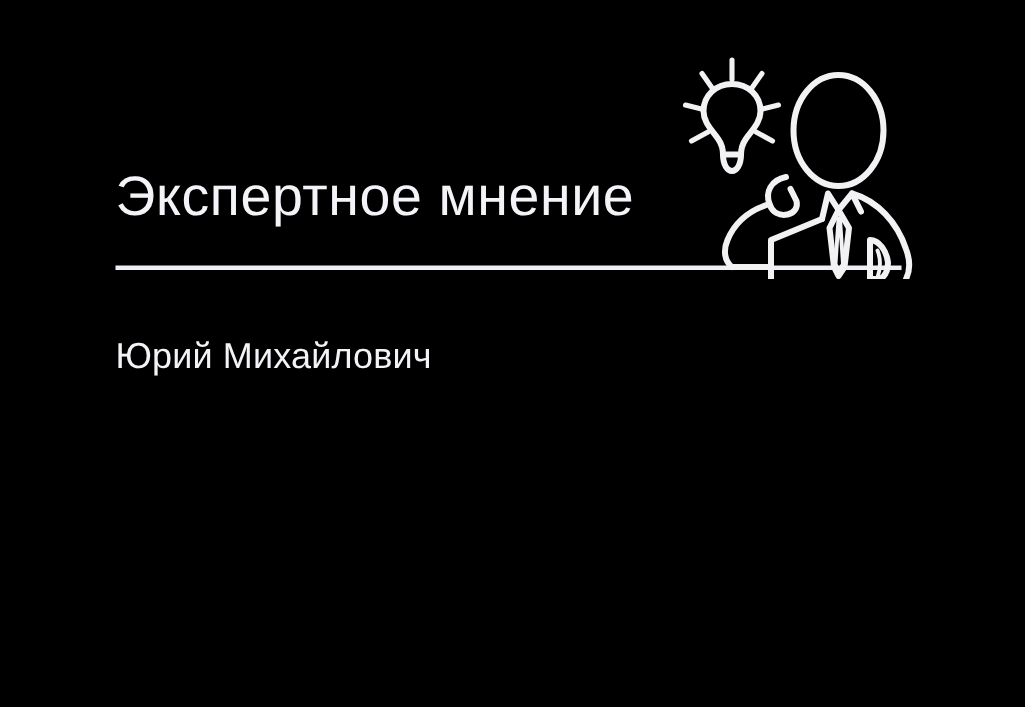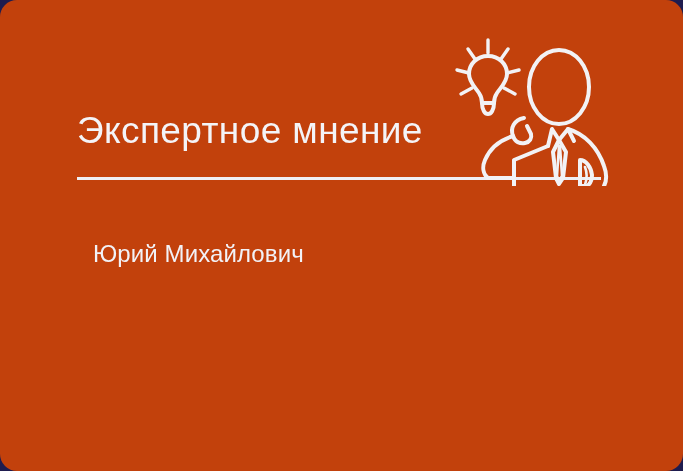--- a/index.html
+++ b/index.html
@@ -9,23 +9,22 @@
   }
   body {
     background: #1f1c4f;
     font-family: "Liberation Sans", sans-serif;
   }
 
   .slide {
     position: relative;
     width: 683px;
     height: 471px;
-    background: #c2410c;
+    background: #000000;
     overflow: hidden;
-    border-radius: 17px;
   }
 
   
   .heading-block {
     position: absolute;
     left: 77px;
     top: 112px;
     width: 530px;
   }
 
@@ -68,21 +67,21 @@
     margin: 0;
     font-size: 24px;
     font-weight: 700;
     line-height: 31px;
     letter-spacing: 0.1px;
     color: #ffffff;
     white-space: nowrap;
   }
 
   .expert-fullname {
-    margin: 16px;
+    margin: 0;
     font-size: 24px;
     font-weight: 400;
     line-height: 32px;
     letter-spacing: 0.1px;
     color: #f2f2f7;
     white-space: nowrap;
   }
 
   
   .illustration {

